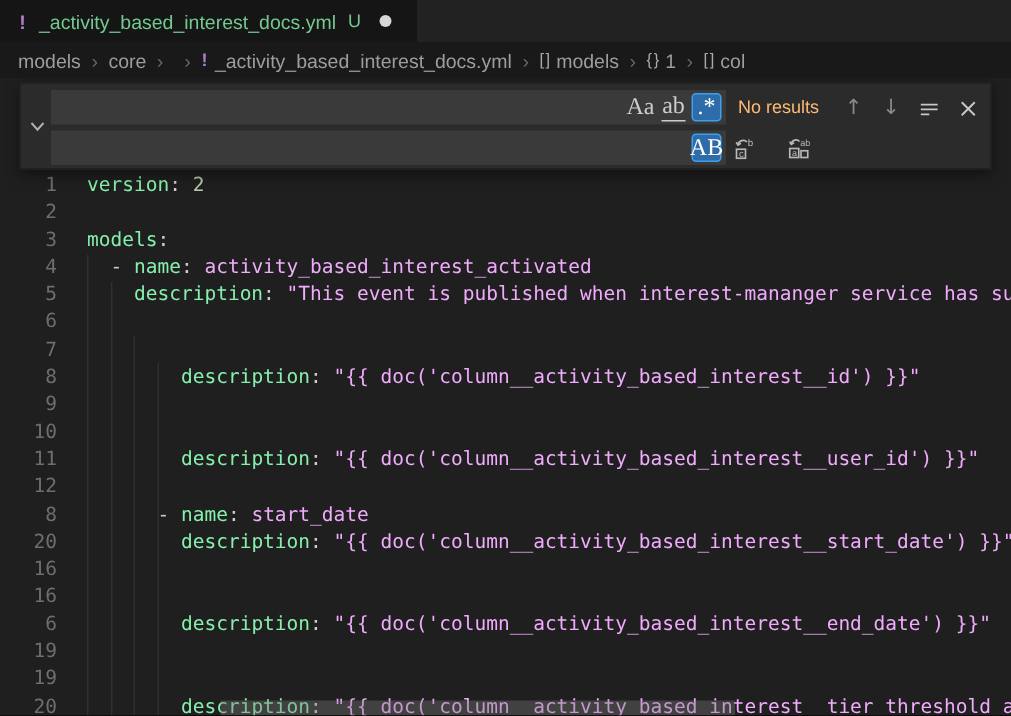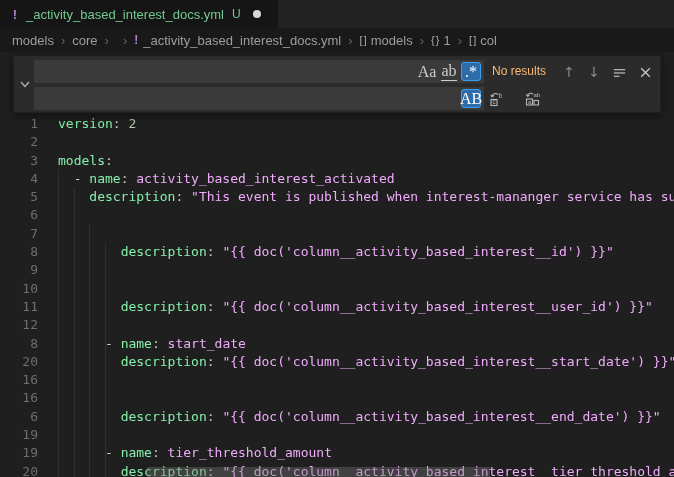--- a/index.html
+++ b/index.html
@@ -134,21 +134,21 @@
         <div class="code-row"><span class="gutter">9</span><span class="ccontent"></span></div>
         <div class="code-row"><span class="gutter">10</span></div>
         <div class="code-row"><span class="gutter">11</span><span class="ccontent"><span class="tk-t">        </span><span class="tk-k">description</span><span class="tk-p">:</span><span class="tk-t"> </span><span class="tk-s">"{{ doc('column__activity_based_interest__user_id') }}"</span></span></div>
         <div class="code-row"><span class="gutter">12</span><span class="ccontent"></span></div>
         <div class="code-row"><span class="gutter">8</span><span class="ccontent"><span class="tk-t">      </span><span class="tk-p">- </span><span class="tk-k">name</span><span class="tk-p">:</span><span class="tk-t"> </span><span class="tk-s">start_date</span></span></div>
         <div class="code-row"><span class="gutter">20</span><span class="ccontent"><span class="tk-t">        </span><span class="tk-k">description</span><span class="tk-p">:</span><span class="tk-t"> </span><span class="tk-s">"{{ doc('column__activity_based_interest__start_date') }}"</span></span></div>
         <div class="code-row"><span class="gutter">16</span><span class="ccontent"></span></div>
         <div class="code-row"><span class="gutter">16</span></div>
         <div class="code-row"><span class="gutter">6</span><span class="ccontent"><span class="tk-t">        </span><span class="tk-k">description</span><span class="tk-p">:</span><span class="tk-t"> </span><span class="tk-s">"{{ doc('column__activity_based_interest__end_date') }}"</span></span></div>
         <div class="code-row"><span class="gutter">19</span><span class="ccontent"></span></div>
-        <div class="code-row"><span class="gutter">19</span><span class="ccontent"><span class="tk-t">      </span><span class="tk-p">- </span><span class="tk-k">name</span><span class="tk-p">:</span><span class="tk-t"> </span><span class="tk-s">tier_threshold_amount</span></span></div>
+        <div class="code-row"><span class="gutter">19</span></div>
         <div class="code-row"><span class="gutter">20</span><span class="ccontent"><span class="tk-t">        </span><span class="tk-k">description</span><span class="tk-p">:</span><span class="tk-t"> </span><span class="tk-s">"{{ doc('column__activity_based_interest__tier_threshold_amount</span></span></div>
       </div>
 
     <div class="hscroll"></div>
 
     <div class="find-widget">
       <div class="chev">
         <svg width="12" height="12" viewBox="0 0 12 12">
           <polyline points="2,4 6,8.5 10,4" fill="none" stroke="#b0b0b0" stroke-width="1.3"></polyline>
         </svg>

